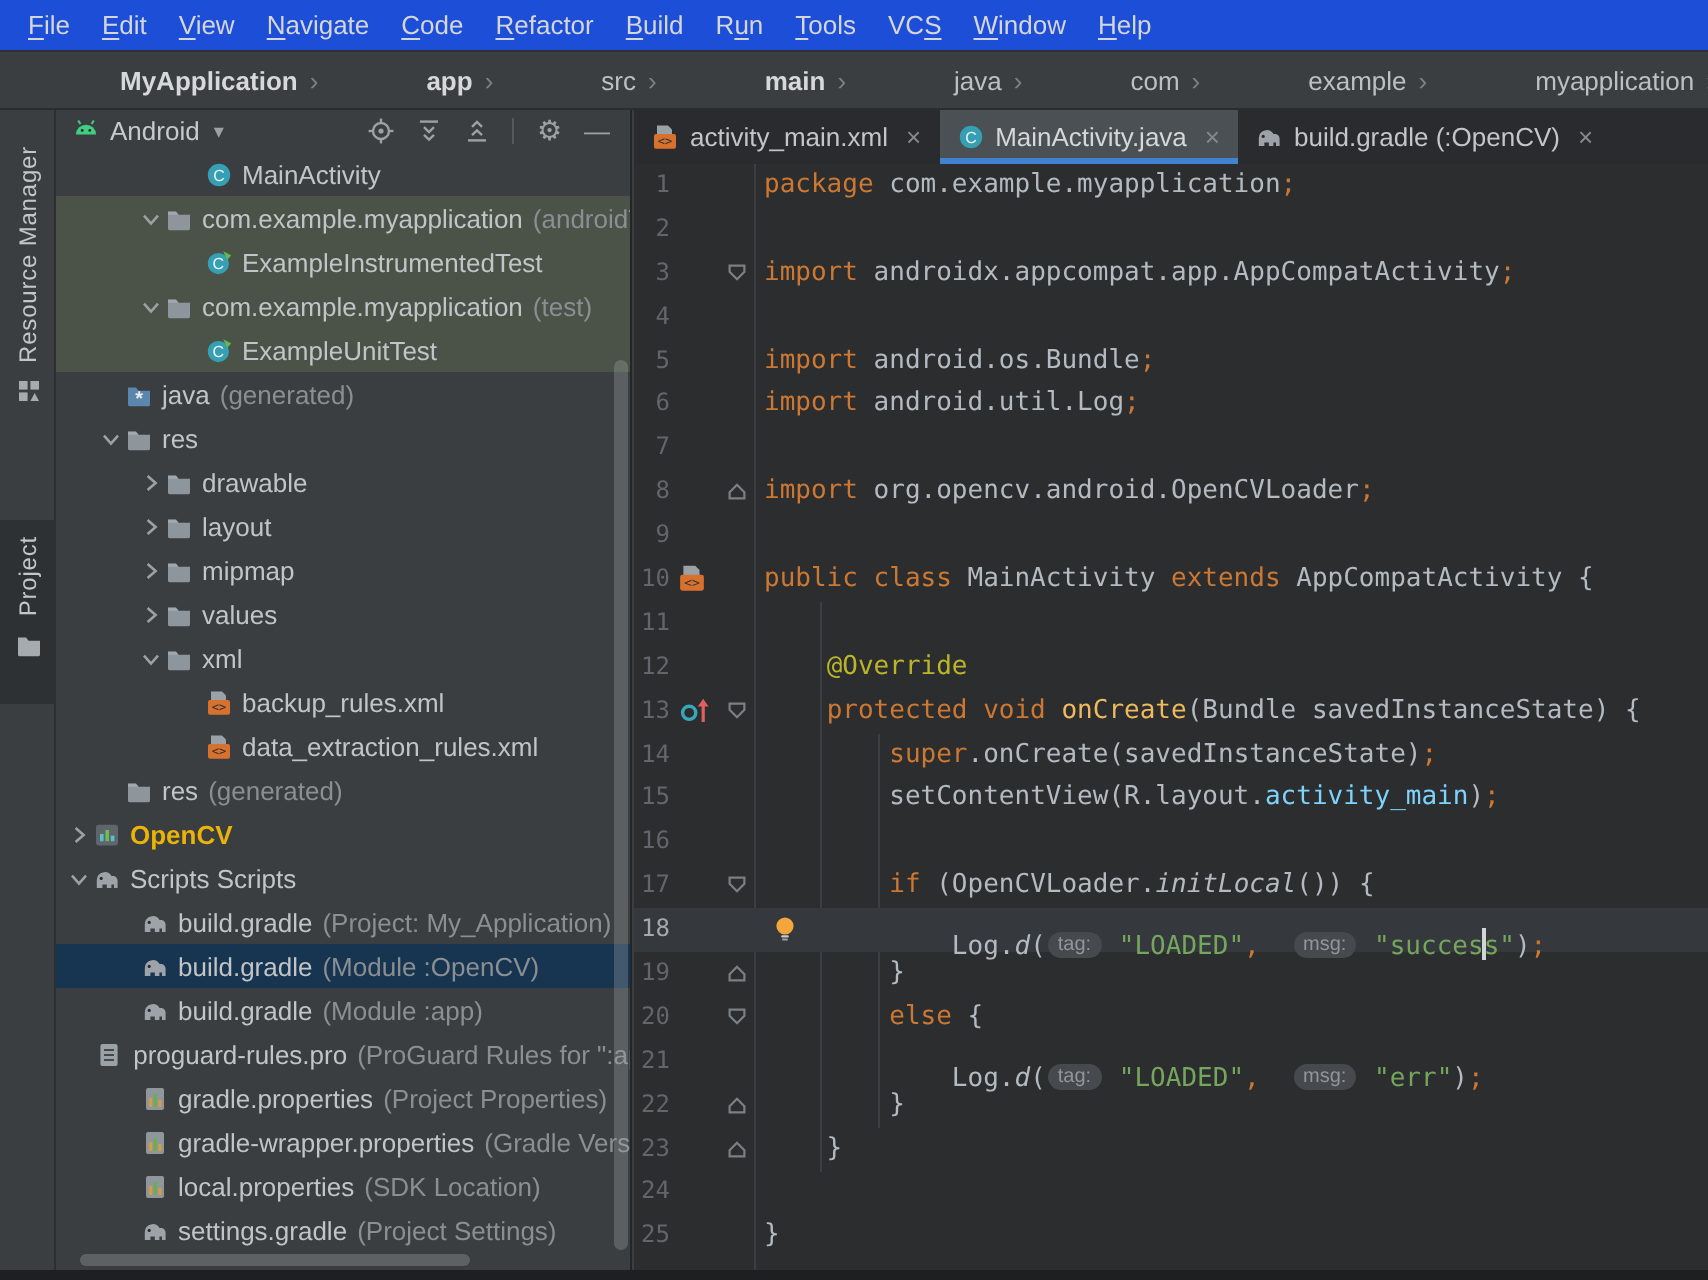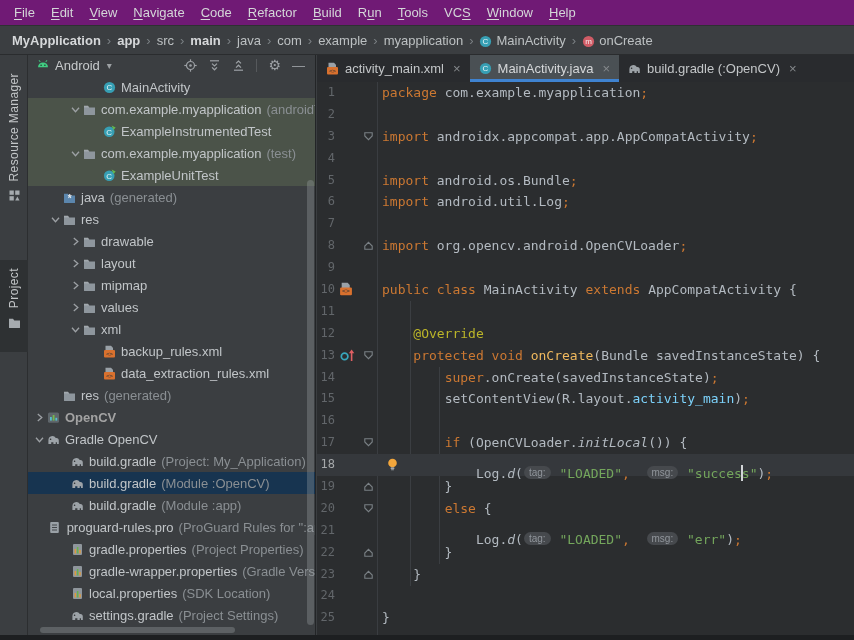--- a/index.html
+++ b/index.html
@@ -2,31 +2,31 @@
 <html><head>
 <meta charset="utf-8">
 <style>
   * { margin:0; padding:0; box-sizing:border-box; }
   html,body { background:#1d1f21; }
   .app { position:relative; width:854px; height:640px; overflow:hidden;
          background:#3b3e41; font-family:"Liberation Sans",sans-serif;
          -webkit-font-smoothing:antialiased; }
 
   
-  .menubar { position:absolute; top:0; left:0; right:0; height:26px; background:#701a75;
+  .menubar { position:absolute; top:0; left:0; right:0; height:26px; background:#1d4ed8;
              border-bottom:1px solid #2e3133; display:flex; align-items:center;
              padding-left:6px; font-size:13px; color:#d4d6d8; }
   .mitem { padding:0 8px; cursor:default; }
   .mitem u { text-decoration:underline; text-underline-offset:2px; }
 
   
   .navbar { position:absolute; top:26px; left:0; right:0; height:29px; background:#3b3e41;
             border-bottom:1px solid #2a2c2e; display:flex; align-items:center;
             padding-left:12px; font-size:13px; color:#bcc0c2; }
-  .crumb { display:flex; align-items:flex-end; gap:4px; white-space:nowrap; }
+  .crumb { display:flex; align-items:center; gap:4px; white-space:nowrap;margin-left:48px; }
   .crumb.bold { font-weight:bold; color:#d6d8da; }
   .csep { color:#7b8084; margin:0 6px; }
 
   
   .leftbar { position:absolute; left:0; top:55px; width:28px; bottom:0; background:#3b3e41;
              border-right:1px solid #2c2e30; }
   .vtab { position:absolute; left:0; width:28px; display:flex; flex-direction:column;
           align-items:center; gap:8px; padding:8px 0; }
   .vtab.active { background:#2e3133; }
   .vtext { writing-mode:vertical-rl; transform:rotate(180deg); font-size:12px;
@@ -41,21 +41,21 @@
   .pdivider { width:1px; height:13px; background:#56595c; }
   .dd-arrow { color:#9da1a4; font-size:10px; margin-left:2px; }
   .tree { position:absolute; left:0; right:0; top:21px; bottom:0; }
   .trow { display:flex; align-items:center; height:22px; font-size:13px; color:#c1c5c8;
           white-space:nowrap; cursor:default; }
   .trow.green { background:#4b5349; }
   .trow.sel   { background:#173450; }
   .chev { width:14px; display:flex; justify-content:center; flex:none; }
   .ticon { width:14px; height:14px; margin-right:5px; flex:none; display:flex;
            align-items:center; justify-content:center; }
-  .tlabel.bold { font-weight:bold; color:#a3a3a3; }
+  .tlabel.bold { font-weight:bold; color:#eab308; }
   .tsuffix { margin-left:5px; color:#8a8f93; }
   .vscroll { position:absolute; right:1px; top:125px; width:7px; height:445px;
              background:rgba(166,171,175,.30); border-radius:4px; }
   .hscroll { position:absolute; left:12px; bottom:7px; width:195px; height:6px;
              background:rgba(166,171,175,.32); border-radius:3px; }
 
   
   .editor { position:absolute; left:317px; top:55px; right:0; bottom:0; background:#2b2d2f; }
   .tabs { position:absolute; top:0; left:0; right:0; height:27px; background:#292b2e;
           display:flex; align-items:stretch; }
@@ -453,21 +453,21 @@
             <svg width="11" height="11" viewBox="0 0 11 11">
               <path d="M2 3.8 L5.5 7.8 L9 3.8" fill="none" stroke="#9da1a5" stroke-width="1.3"></path>
             </svg>
           </span>
           <span class="ticon">
             <svg width="13" height="13" viewBox="0 0 13 13">
               <path d="M1.4 11 V7 a4 4 0 0 1 7.4 -2 c2 -.3 3 .9 3 2.4 V11 H10 V9.3 H8.7 V11 H6.4 V9.3 H4.2 V11 Z" fill="#9da3a8"></path>
               <circle cx="3.6" cy="6.2" r=".8" fill="#2b2d2f"></circle>
             </svg>
           </span>
-          <span class="tlabel">Gradle OpenCV</span>
+          <span class="tlabel">Scripts Scripts</span>
         </div>
         <div class="trow" style="padding-left: 28px;">
           <span class="chev"></span>
           <span class="ticon">
             <svg width="13" height="13" viewBox="0 0 13 13">
               <path d="M1.4 11 V7 a4 4 0 0 1 7.4 -2 c2 -.3 3 .9 3 2.4 V11 H10 V9.3 H8.7 V11 H6.4 V9.3 H4.2 V11 Z" fill="#9da3a8"></path>
               <circle cx="3.6" cy="6.2" r=".8" fill="#2b2d2f"></circle>
             </svg>
           </span>
           <span class="tlabel">build.gradle</span>

